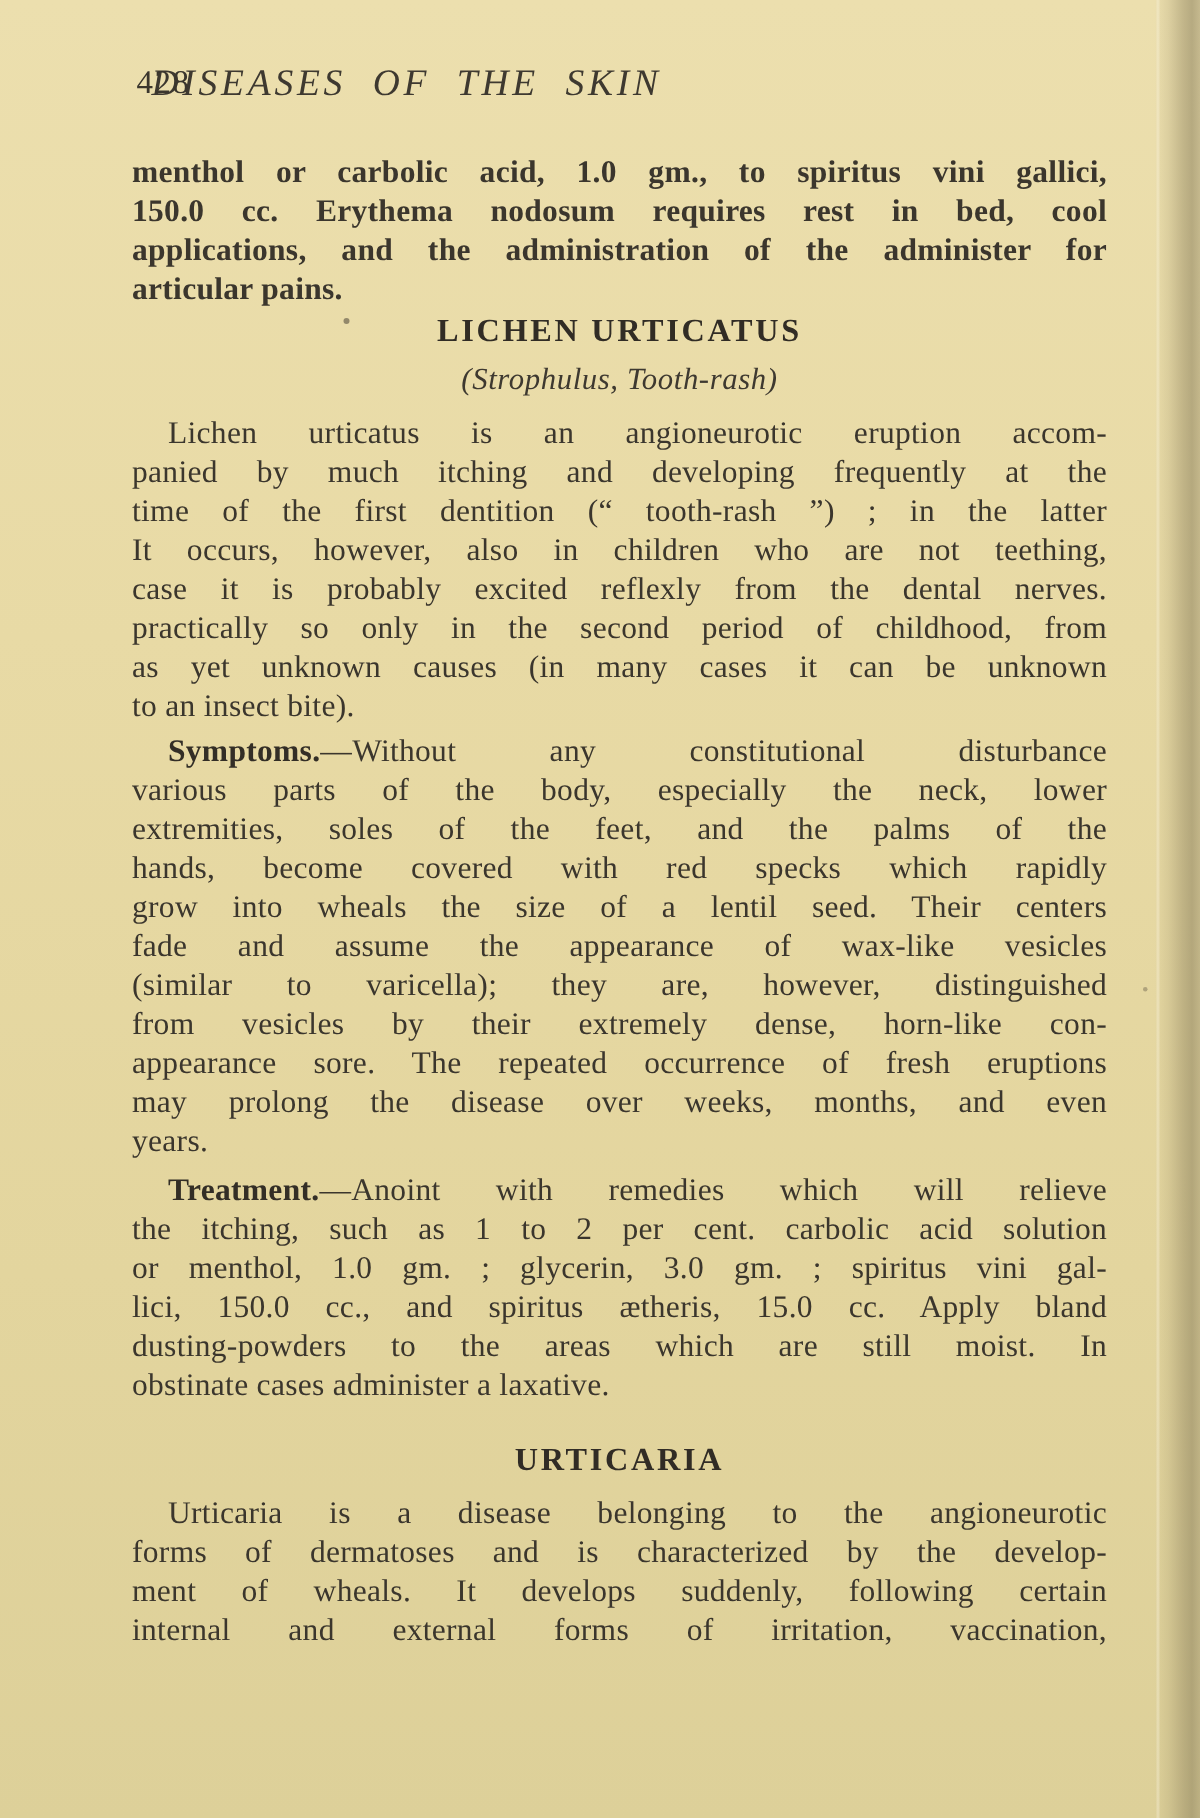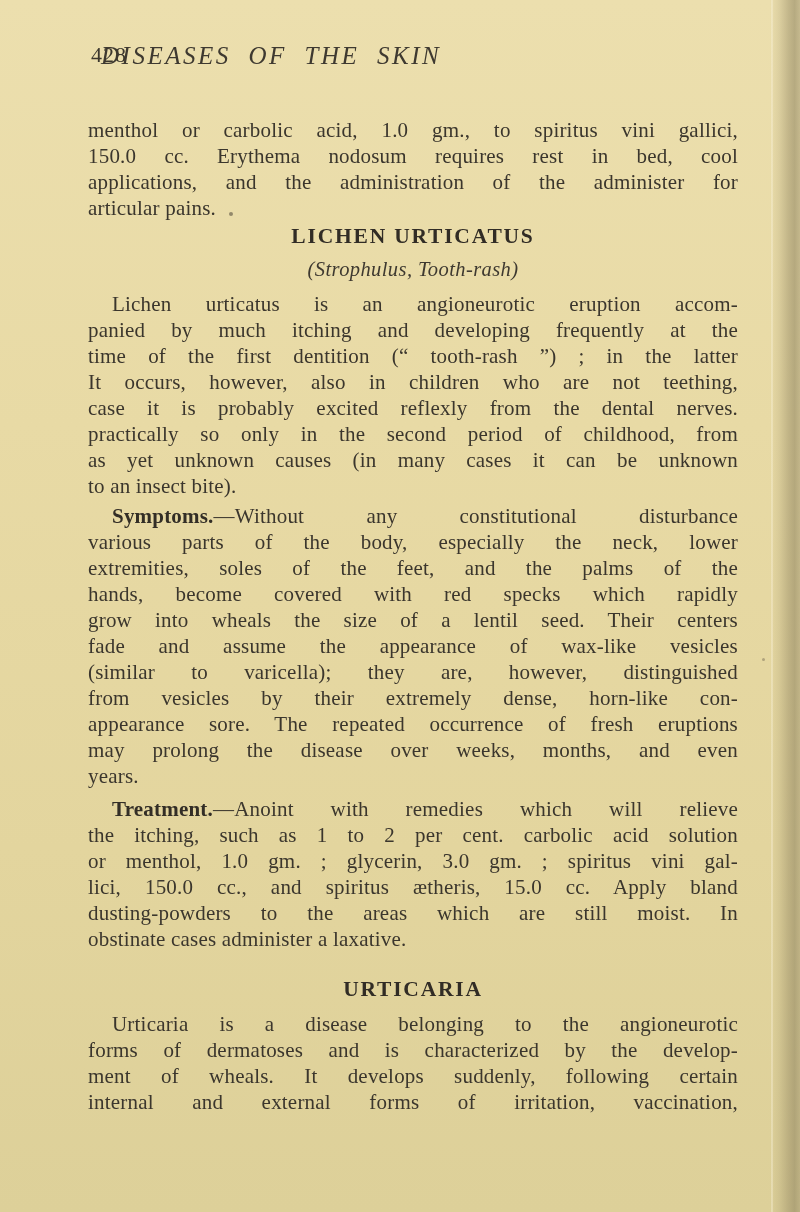--- a/index.html
+++ b/index.html
@@ -60,21 +60,21 @@
     text-align: center; letter-spacing: 1.8px; color: #312c25;
   }
   h2.lichen-title { margin-top: 2px; }
   h2.urticaria-title { margin-top: 24px; }
   .subtitle {
     margin-top: 7px; text-align: center; font-style: italic;
     font-size: 20.5px; line-height: 26px; color: #3e3930;
     letter-spacing: 0.4px;
   }
   .para { margin: 0; }
-  .para-intro       { margin-top: 16px; }
+  .para-intro       { margin-top: 0; font-weight: bold; }
   .para-overview    { margin-top: 9px; }
   .para-symptoms    { margin-top: 4px; }
   .para-treatment   { margin-top: 7px; }
   .para-urticaria   { margin-top: 9px; }
   .speck { position: absolute; border-radius: 50%; background: #4a4336; }
   .speck-1 { left: 229px; top: 212px; width: 4px; height: 4px; opacity: 0.55; }
   .speck-2 { left: 762px; top: 658px; width: 3px; height: 3px; opacity: 0.35; }
 </style>
 </head>
 <body>

